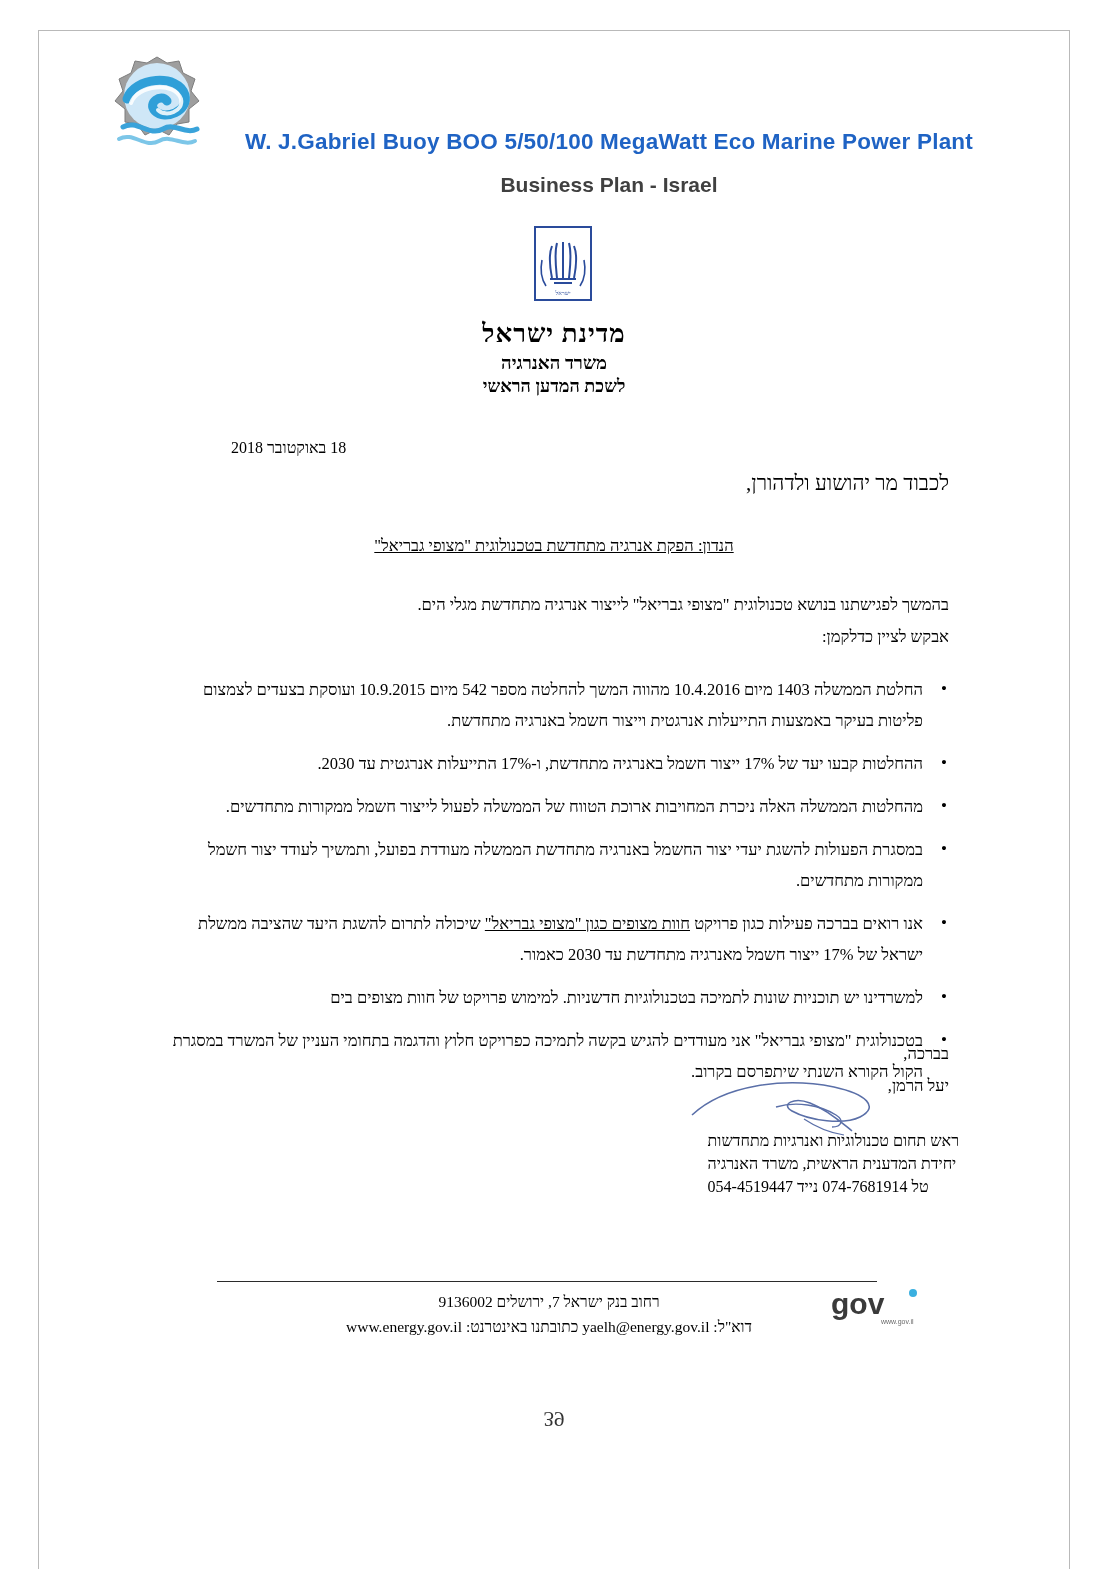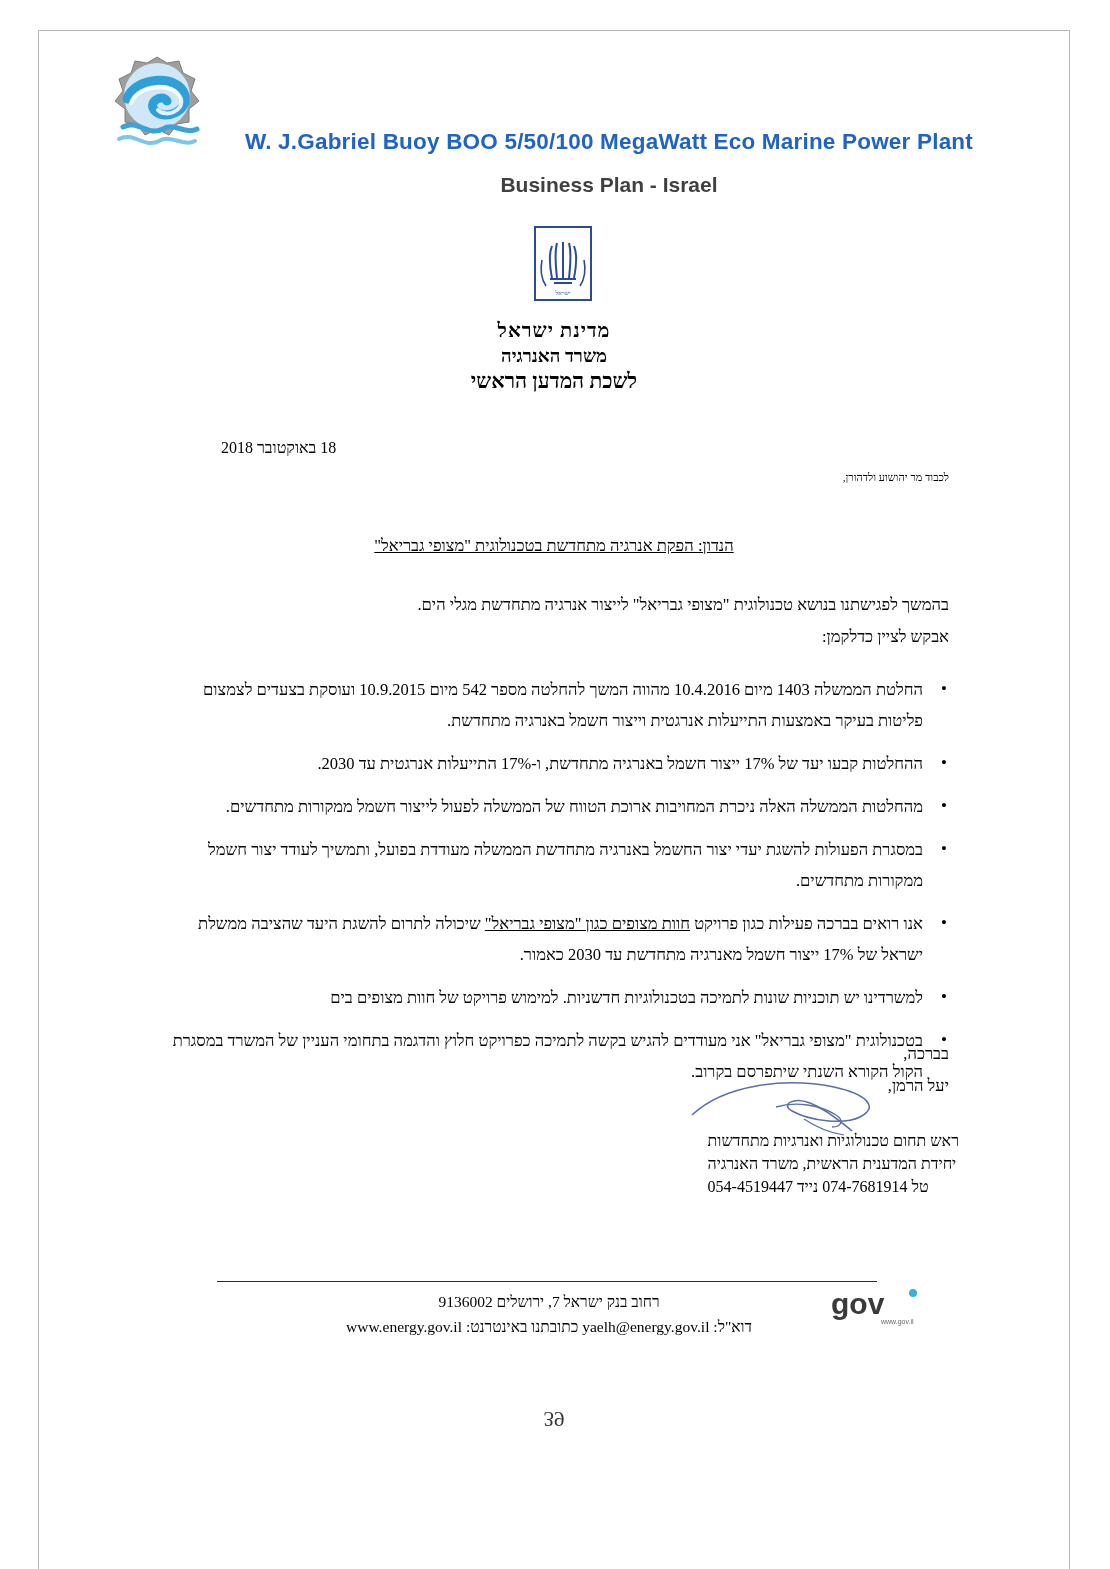--- a/index.html
+++ b/index.html
@@ -78,37 +78,37 @@
   .ministry {
     position: absolute;
     left: 0;
     top: 288px;
     width: 100%;
     text-align: center;
     direction: rtl;
     font-family: "Liberation Serif", serif;
     color: #000;
   }
-  .ministry .l1 { font-size: 20px; font-weight: bold; letter-spacing: 1px; }
+  .ministry .l1 { font-size: 26px; font-weight: bold; letter-spacing: 1px; }
   .ministry .l2 { font-size: 18.5px; font-weight: bold; margin-top: 4px; }
-  .ministry .l3 { font-size: 21px; font-weight: bold; margin-top: 2px; }
+  .ministry .l3 { font-size: 18px; font-weight: bold; margin-top: 2px; }
 
   
   .date {
     position: absolute;
-    left: 182px;
+    left: 192px;
     top: 408px;
     font-size: 16px;
     direction: rtl;
   }
   .addressee {
     position: absolute;
     right: 120px;
     top: 440px;
-    font-size: 11px;
+    font-size: 21px;
     direction: rtl;
     text-align: right;
   }
 
   
   .subject {
     position: absolute;
     left: 0;
     top: 505px;
     width: 100%;

